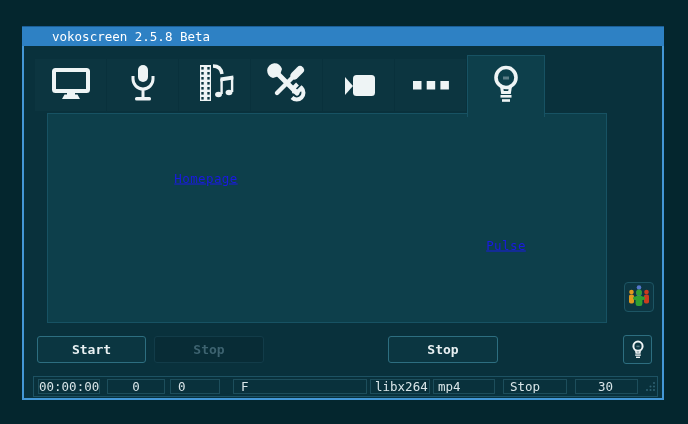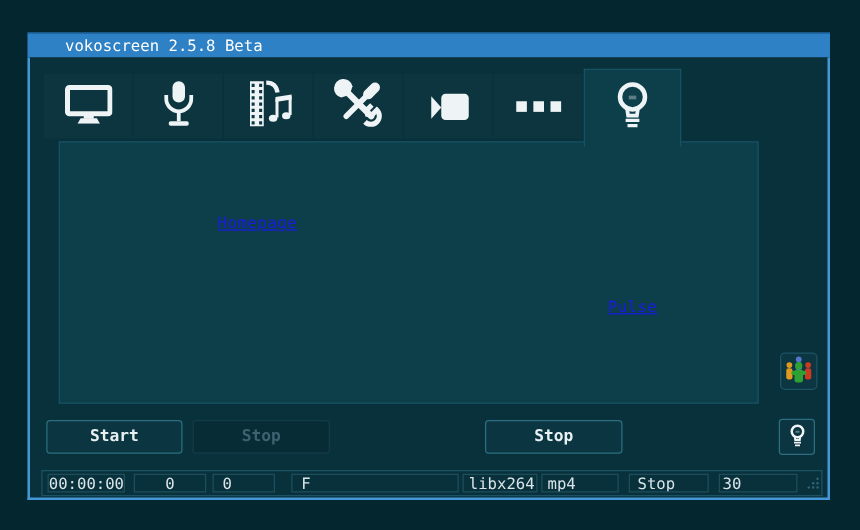--- a/index.html
+++ b/index.html
@@ -77,21 +77,21 @@
     border:1px solid #1d4e5c;margin:2px 0;height:15px;line-height:14px;
     box-sizing:border-box;white-space:nowrap;overflow:hidden;
   }
   .c-time{margin-left:4px;width:62px;text-align:center;}
   .c-v1{margin-left:7px;width:58px;text-align:center;}
   .c-v2{margin-left:5px;width:50px;padding-left:7px;}
   .c-mode{margin-left:13px;width:134px;padding-left:7px;}
   .c-codec{margin-left:3px;width:60px;padding-left:4px;}
   .c-format{margin-left:3px;width:62px;padding-left:4px;}
   .c-audio{margin-left:8px;width:64px;padding-left:6px;}
-  .c-fps{margin-left:8px;width:63px;padding-left:2px;}
+  .c-fps{margin-left:8px;width:63px;padding-left:22px;}
   .grip{margin-left:auto;align-self:flex-end;margin-right:1px;margin-bottom:1px;cursor:nwse-resize;}
 </style>
 </head>
 <body>
 
 <div class="window">
 
   <div class="titlebar">
     <span>vokoscreen 2.5.8 Beta</span>
   </div>

